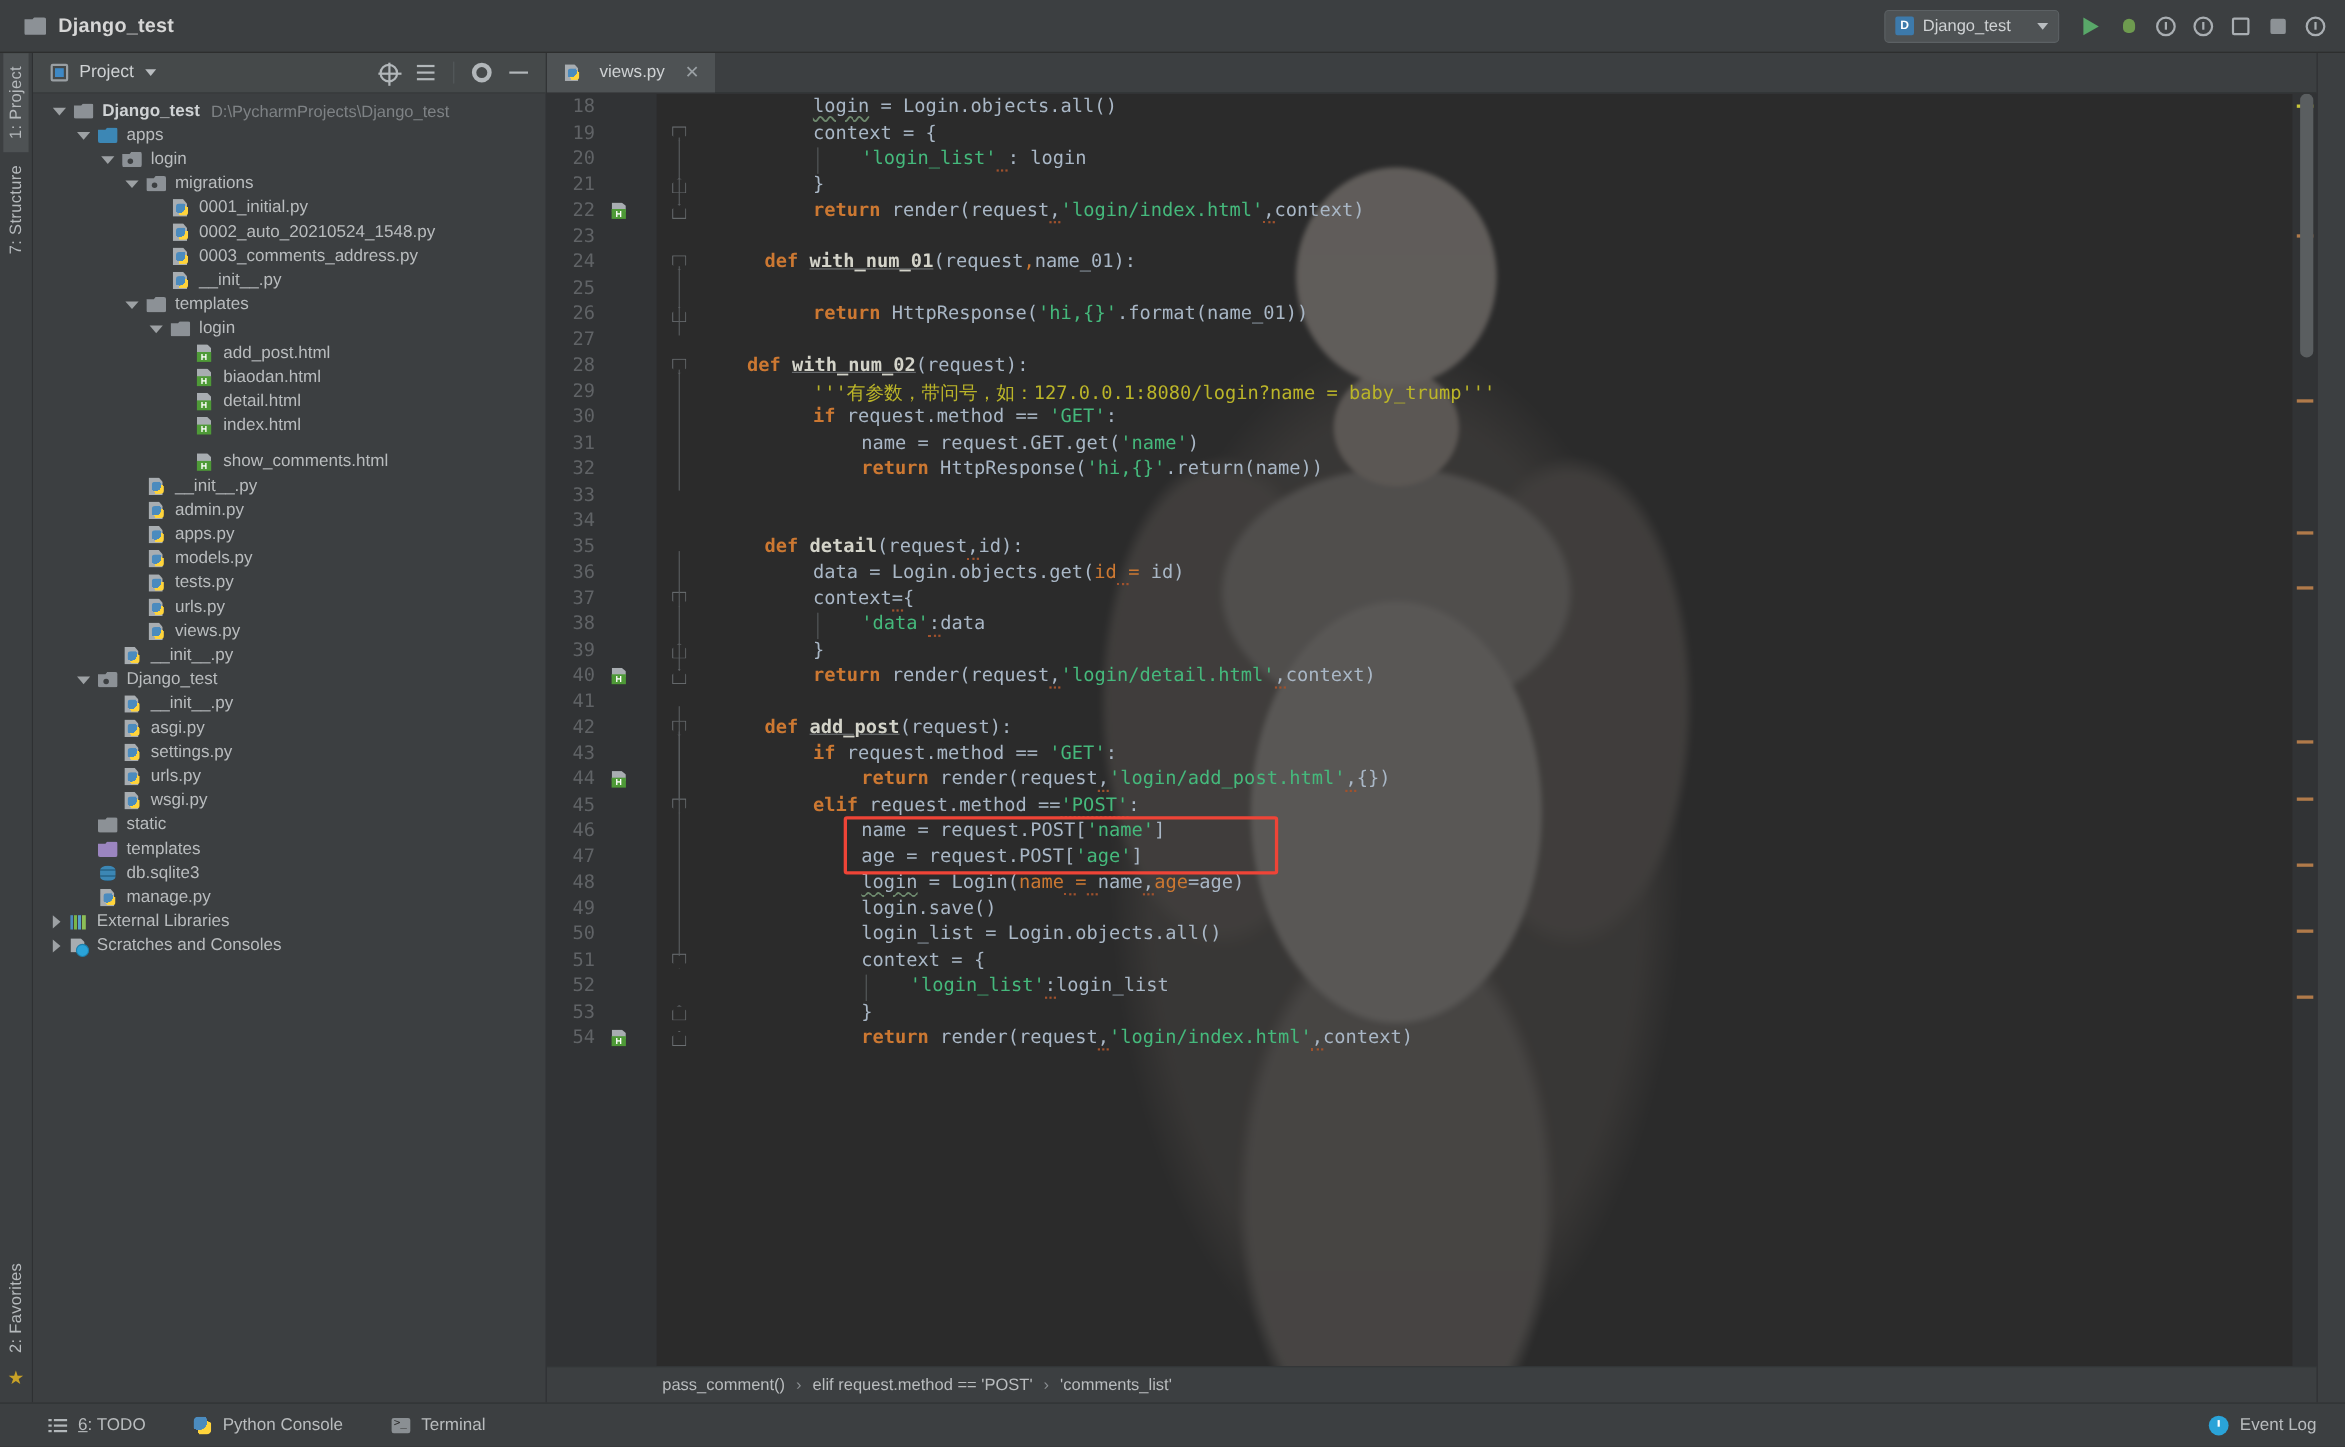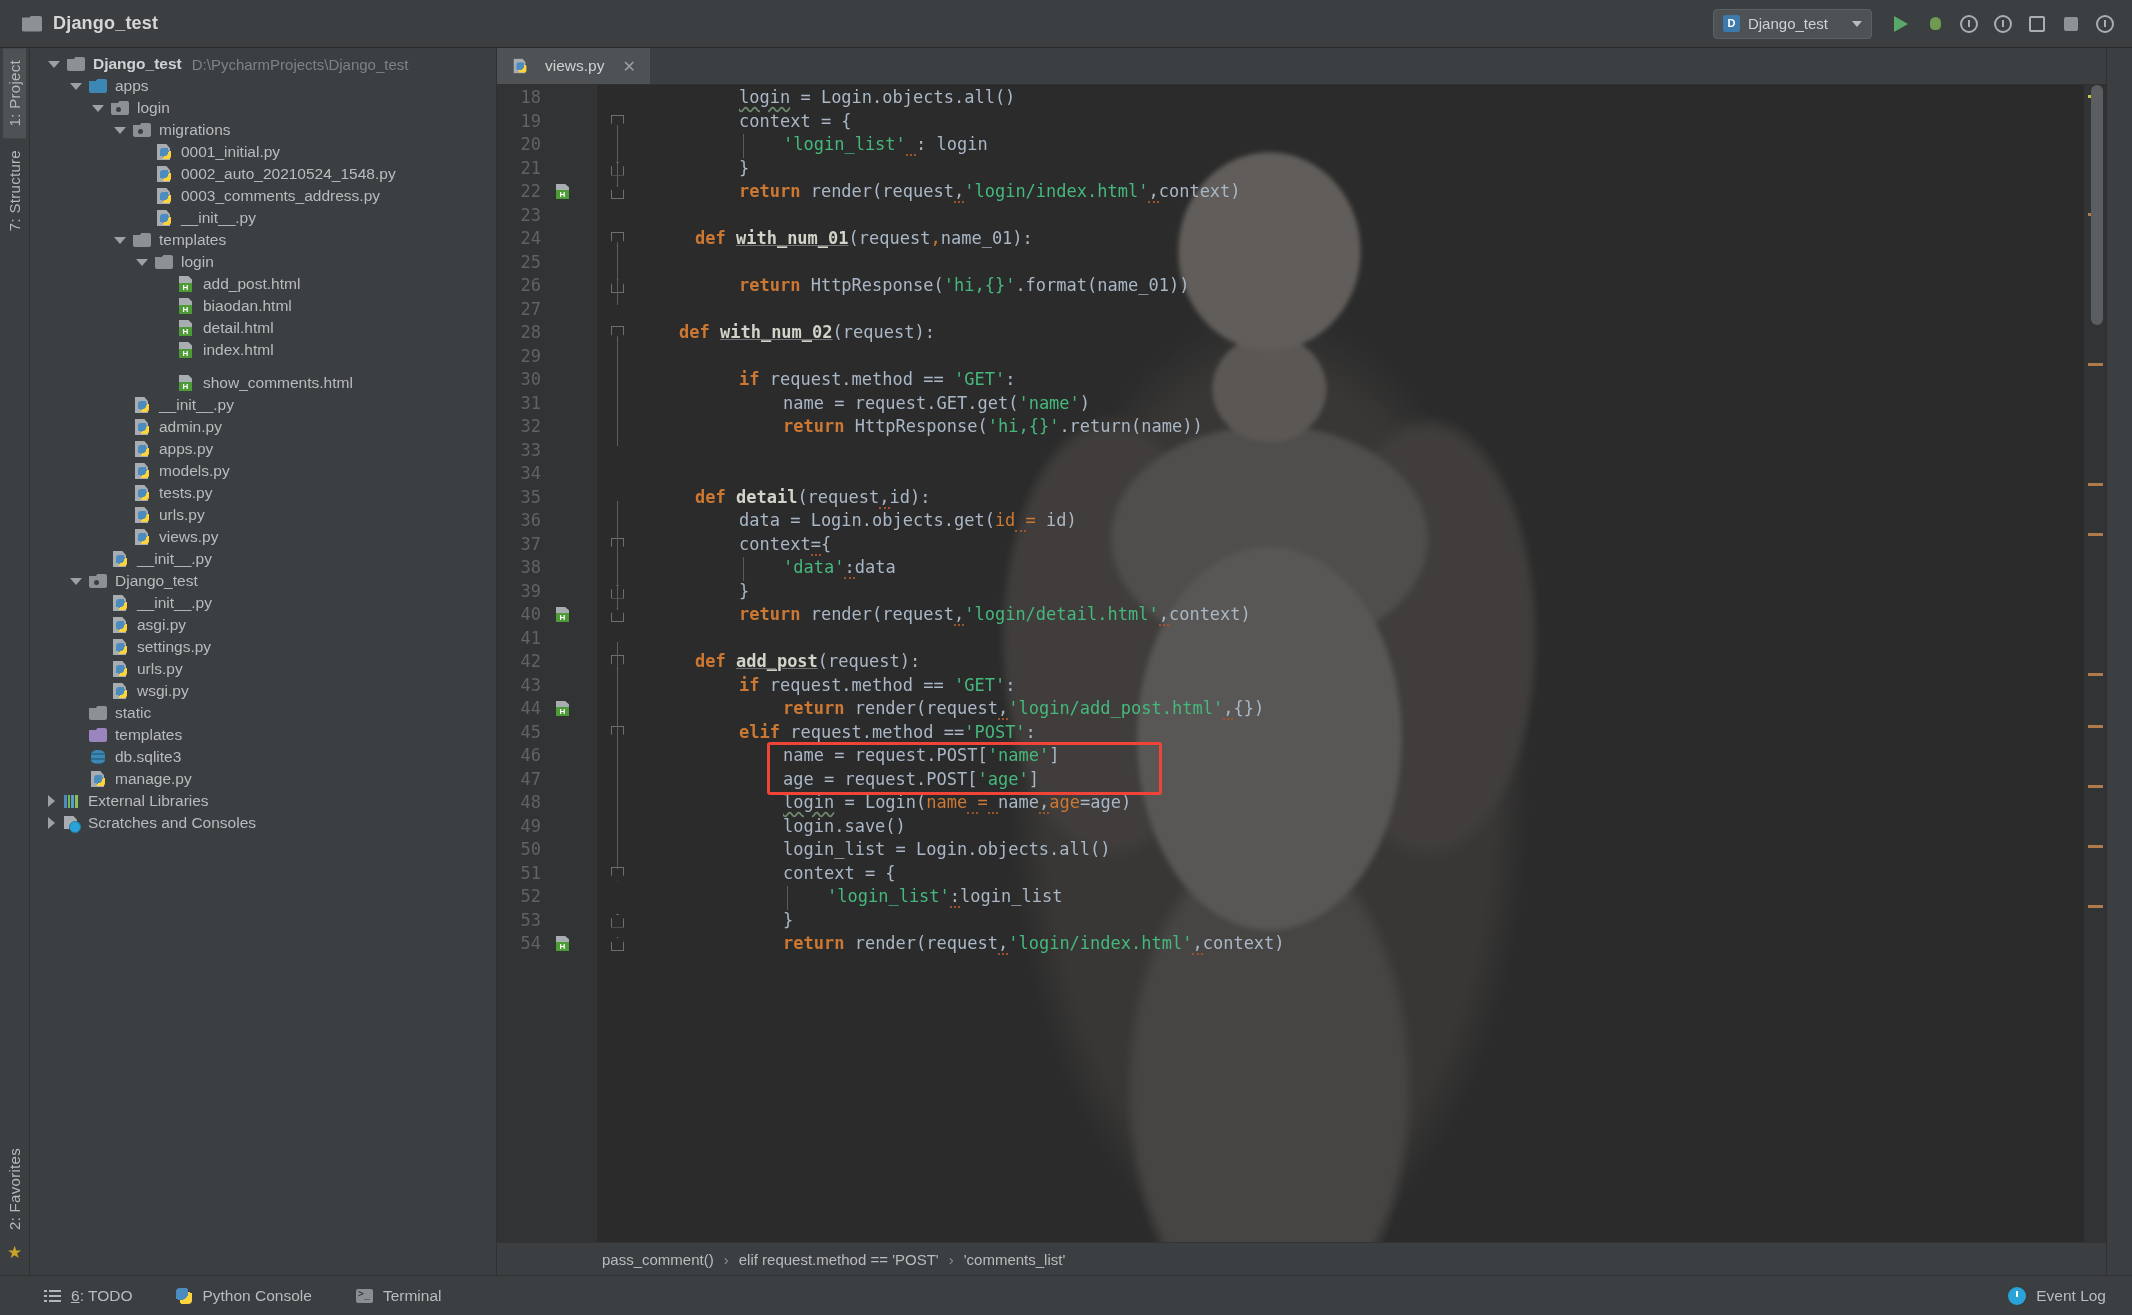--- a/index.html
+++ b/index.html
@@ -293,20 +293,36 @@
         <span>7: Structure</span>
       </div>
       <div class="strip-spacer"></div>
       <div class="vtab">
         <span>2: Favorites</span>
       </div>
       <div class="star">★</div>
     </div>
 
     <div class="project">
+      <div class="proj-header">
+        <span class="proj-sq"></span>
+        <span class="proj-title">Project</span>
+        <span class="proj-caret"></span>
+        <div class="ph-right">
+          <span class="ph-ic ic-target"></span>
+          <span class="ph-ic ic-collapse">
+            <span style="top:2px;"></span>
+              <span style="top:8px;"></span>
+              <span style="top:14px;"></span>
+          </span>
+          <span class="sep-v"></span>
+          <span class="ph-ic ic-gear"></span>
+          <span class="ic-minus"></span>
+        </div>
+      </div>
       <div class="tree" id="tree">
           <div class="row" style="padding-left: 18px;">
             <span class="arrow down"></span>
             <span class="ico folder"></span>
             <span class="label bold">Django_test</span>
             <span class="path">D:\PycharmProjects\Django_test</span>
           </div>
           <div class="row" style="padding-left: 40px;">
             <span class="arrow down"></span>
             <span class="ico folder blue"></span>
@@ -571,20 +587,21 @@
               <div class="cl" style="top: 25.5px; left: 96px;"><span class="pl">context = </span><span class="brkt">{</span></div>
               <div class="cl" style="top: 49px; left: 140px;"><span class="st2">'login_list'</span><span class="pl sq-wavy"> </span><span class="pl">: login</span></div>
               <div class="indentline" style="left: 100px; top: 49px; height: 23.5px;"></div>
               <div class="cl" style="top: 72.5px; left: 96px;"><span class="brkt">}</span></div>
               <div class="cl" style="top: 96px; left: 96px;"><span class="kw">return</span><span class="pl"> render(request</span><span class="sq-wavy pl">,</span><span class="st2">'login/index.html'</span><span class="sq-wavy pl">,</span><span class="pl">context)</span></div>
               <div class="cl" style="top: 119.5px; left: 8px;">&nbsp;</div>
               <div class="cl" style="top: 143px; left: 52px;"><span class="def">def </span><span class="fn">with_num_01</span><span class="pl">(</span><span class="pl">request</span><span class="param">,</span><span class="pl">name_01</span><span class="pl">):</span></div>
               <div class="cl" style="top: 190px; left: 96px;"><span class="kw">return</span><span class="pl"> HttpResponse(</span><span class="st2">'hi,{}'</span><span class="pl">.format(name_01))</span></div>
               <div class="cl" style="top: 213.5px; left: 8px;">&nbsp;</div>
               <div class="cl" style="top: 237px; left: 36px;"><span class="def">def </span><span class="fn">with_num_02</span><span class="pl">(request)</span><span class="pl">:</span></div>
+              <div class="cl" style="top: 260.5px; left: 96px;"><span class="cmt">'''有参数，带问号，如：127.0.0.1:8080/login?name = baby_trump'''</span></div>
               <div class="cl" style="top: 284px; left: 96px;"><span class="kw">if</span><span class="pl"> request.method == </span><span class="st2">'GET'</span><span class="pl">:</span></div>
               <div class="cl" style="top: 307.5px; left: 140px;"><span class="pl">name = request.GET.get(</span><span class="st2">'name'</span><span class="pl">)</span></div>
               <div class="cl" style="top: 331px; left: 140px;"><span class="kw">return</span><span class="pl"> HttpResponse(</span><span class="st2">'hi,{}'</span><span class="pl">.return(name))</span></div>
               <div class="cl" style="top: 354.5px; left: 8px;">&nbsp;</div>
               <div class="cl" style="top: 378px; left: 8px;">&nbsp;</div>
               <div class="cl" style="top: 401.5px; left: 52px;"><span class="def">def </span><span class="fn" style="text-decoration:none">detail</span><span class="pl">(request</span><span class="sq-wavy pl">,</span><span class="pl">id):</span></div>
               <div class="cl" style="top: 425px; left: 96px;"><span class="pl">data = Login.objects.get(</span><span class="param">id</span><span class="sq-wavy pl"> </span><span class="param">=</span><span class="pl"> id)</span></div>
               <div class="cl" style="top: 448.5px; left: 96px;"><span class="pl">context</span><span class="sq-wavy pl">=</span><span class="brkt">{</span></div>
               <div class="cl" style="top: 472px; left: 140px;"><span class="st2">'data'</span><span class="sq-wavy pl">:</span><span class="pl">data</span></div>
               <div class="indentline" style="left: 100px; top: 472px; height: 23.5px;"></div>

